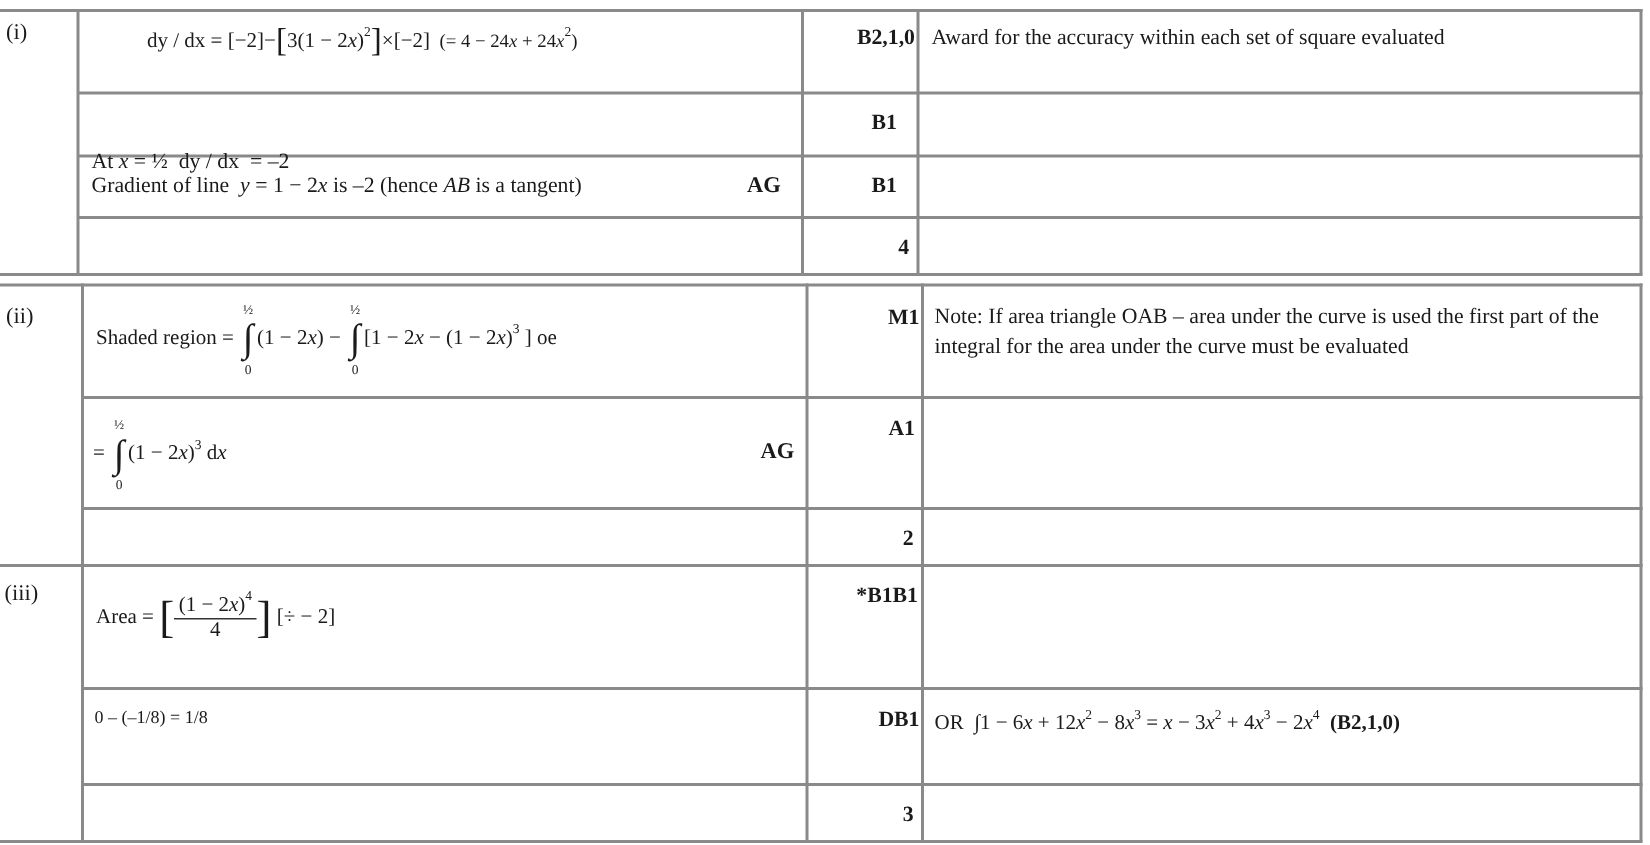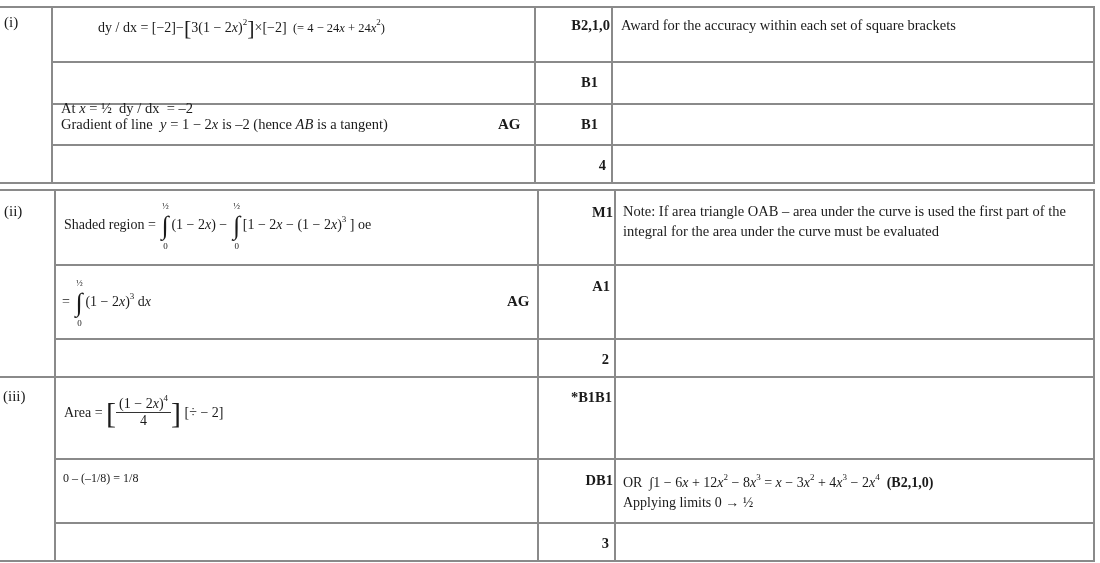--- a/index.html
+++ b/index.html
@@ -57,21 +57,21 @@
   <div class="vline" style="left:1093px;top:376px;height:185px;"></div>
 </div>
 
 <div>
   <div class="lbl" style="left:4px;top:14px;">(i)</div>
 
   <div class="cell" style="left:63px;top:20px;font-size:14px;margin-left:35px;">
     <span>dy / dx = </span><span>[−2]</span><span>−</span><span class="big">[</span><span>3(1 − 2</span><i class="v">x</i><span>)</span><sup>2</sup><span class="big">]</span><span>×[−2]</span><span style="font-size:12.5px;white-space:pre;">  (= 4 − 24</span><i class="v" style="font-size:12.5px;">x</i><span style="font-size:12.5px;white-space:pre;"> + 24</span><i class="v" style="font-size:12.5px;">x</i><sup>2</sup><span style="font-size:12.5px;">)</span>
   </div>
   <div class="mark" style="right:490px;top:17px;">B2,1,0</div>
-  <div class="note" style="left:621px;top:15px;">Award for the accuracy within each set of square brackets</div>
+  <div class="note" style="left:621px;top:15px;">Award for the accuracy within each set of square evaluated</div>
 
   <div class="cell" style="left:61px;top:73px;margin-top:27px;">
     <span>At </span><i class="v">x</i><span style="white-space:pre;"> = ½  dy / dx  = –2</span>
   </div>
   <div class="mark" style="right:502px;top:74px;">B1</div>
 
   <div class="cell" style="left:61px;top:116px;">
     <span style="white-space:pre;">Gradient of line  </span><i class="v">y</i><span style="white-space:pre;"> = 1 − 2</span><i class="v">x</i><span style="white-space:pre;"> is –2 (hence </span><i class="v">AB</i><span style="white-space:pre;"> is a tangent)</span>
   </div>
   <div class="ag" style="left:498px;top:116px;">AG</div>
@@ -103,17 +103,16 @@
 
   <div class="cell" style="left:64px;top:396px;font-size:14px;">
     <span style="vertical-align:middle;white-space:pre;">Area = </span><span class="bigb" style="vertical-align:middle;">[</span><span class="frac"><span class="num"><span>(1 − 2</span><i class="v">x</i><span>)</span><sup>4</sup></span><span class="den">4</span></span><span class="bigb" style="vertical-align:middle;">]</span><span style="vertical-align:middle;white-space:pre;"> [÷ − 2]</span>
   </div>
   <div class="mark" style="right:488px;top:389px;">*B1B1</div>
 
   <div class="cell" style="left:63px;top:471px;font-size:12px;">0 – (–1/8) = 1/8</div>
   <div class="mark" style="right:487px;top:472px;">DB1</div>
   <div class="note" style="left:623px;top:473px;font-size:14px;">
     <div style="white-space:nowrap;"><span style="white-space:pre;">OR  ∫1 − 6</span><i class="v">x</i><span style="white-space:pre;"> + 12</span><i class="v">x</i><sup>2</sup><span style="white-space:pre;"> − 8</span><i class="v">x</i><sup>3</sup><span style="white-space:pre;"> = </span><i class="v">x</i><span style="white-space:pre;"> − 3</span><i class="v">x</i><sup>2</sup><span style="white-space:pre;"> + 4</span><i class="v">x</i><sup>3</sup><span style="white-space:pre;"> − 2</span><i class="v">x</i><sup>4</sup><b style="white-space:pre;">  (B2,1,0)</b></div>
-    <div>Applying limits 0 → ½</div>
   </div>
 
   <div class="mark" style="right:491px;top:535px;">3</div>
 </div>
 
 </body></html>

